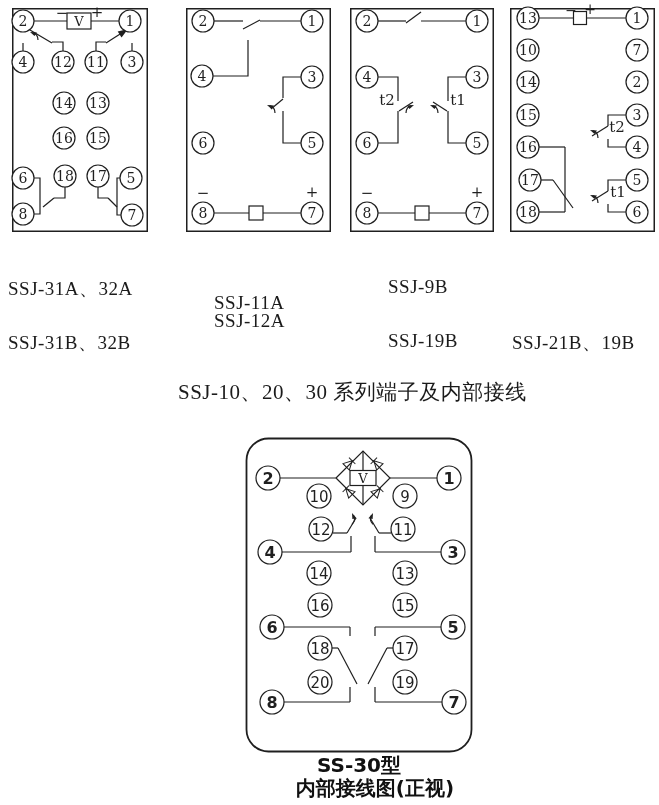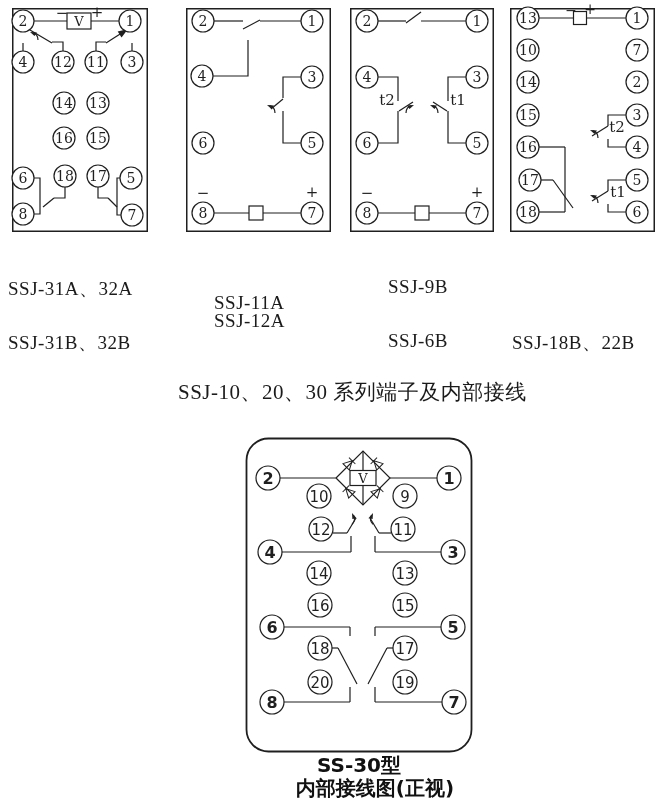--- a/index.html
+++ b/index.html
@@ -301,20 +301,20 @@
       <circle cx="209" cy="265" r="12" fill="#fff" stroke="#1f1f1f" stroke-width="1.2"></circle>
       <text x="209" y="270.5" text-anchor="middle" font-size="16" font-family="&quot;DejaVu Sans&quot;,&quot;Liberation Sans&quot;,sans-serif" fill="#1f1f1f" font-weight="bold">7</text>
     </svg>
 
   <span class="model-label" style="left:8px;top:276px">SSJ-31A、32A</span>
   <span class="model-label" style="left:214px;top:292px">SSJ-11A</span>
   <span class="model-label" style="left:388px;top:276px">SSJ-9B</span>
 
   <span class="model-label" style="left:8px;top:330px">SSJ-31B、32B</span>
   <span class="model-label" style="left:214px;top:310px">SSJ-12A</span>
-  <span class="model-label" style="left:388px;top:330px">SSJ-6B</span>
-  <span class="model-label" style="left:512px;top:330px">SSJ-18B、22B</span>
+  <span class="model-label" style="left:388px;top:330px">SSJ-19B</span>
+  <span class="model-label" style="left:512px;top:330px">SSJ-21B、19B</span>
 
   <div class="series-title" style="left:178px;top:378px">SSJ-10、20、30 系列端子及内部接线</div>
 
   <div class="ss-caption" style="left:245px;top:752px;width:228px">SS-30型</div>
   <div class="ss-caption" style="left:246px;top:775px;width:258px">内部接线图(正视)</div>
 </div>
 
 </body></html>

